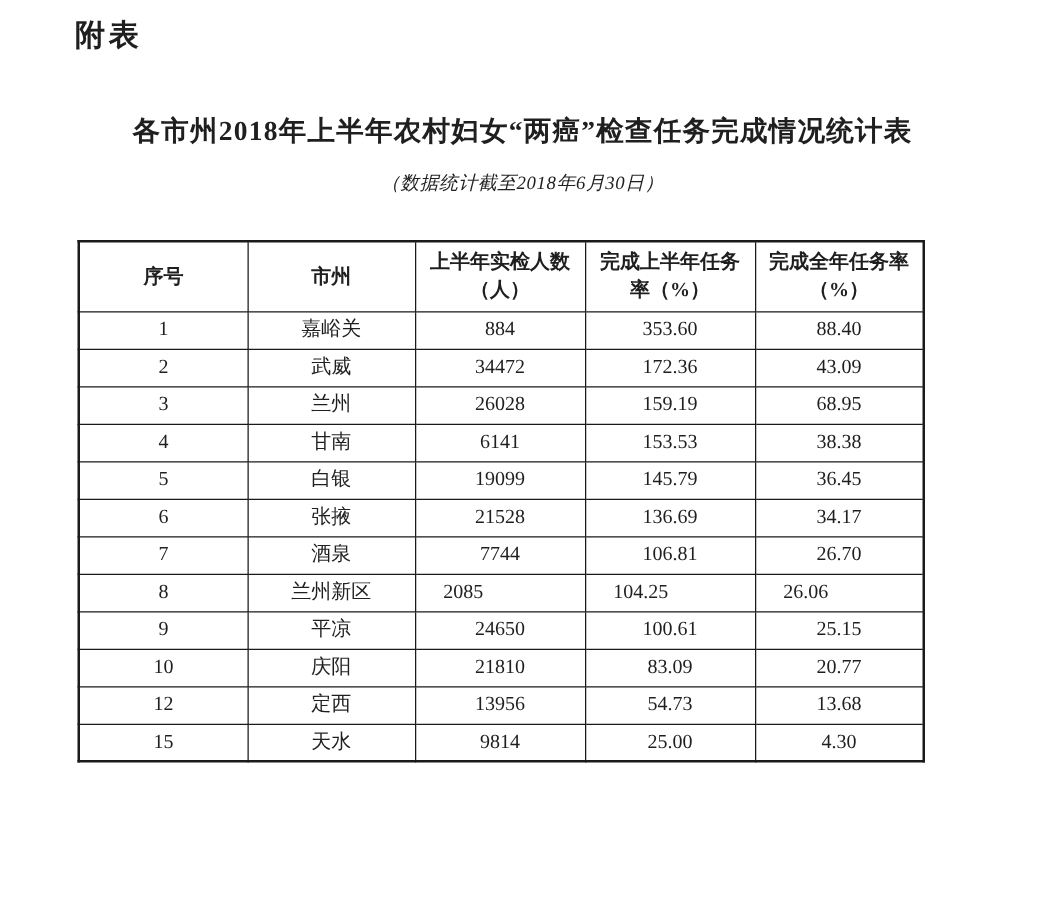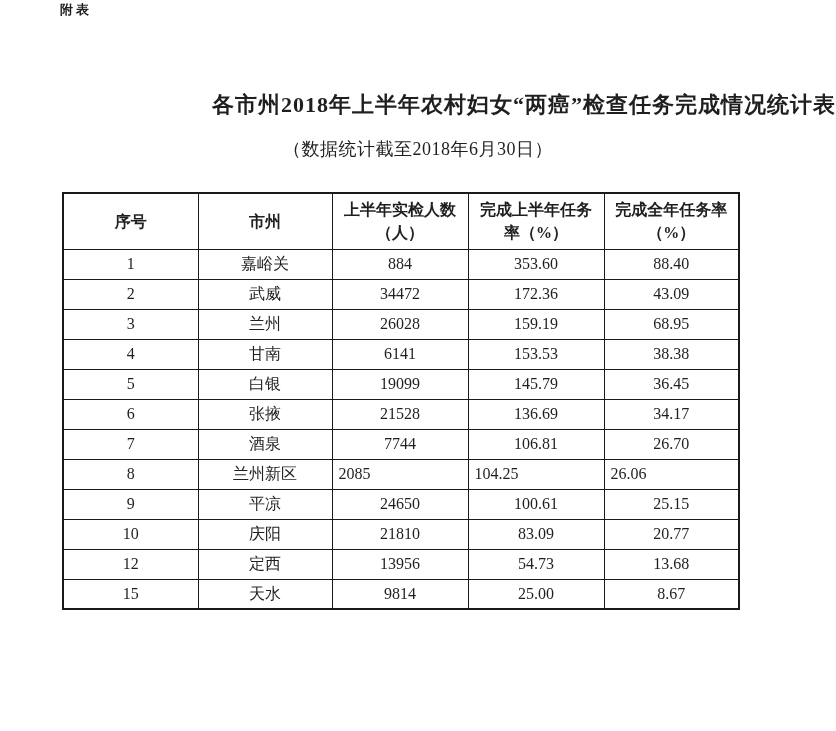--- a/index.html
+++ b/index.html
@@ -9,44 +9,45 @@
     width: 836px;
     height: 731px;
     background: #ffffff;
     font-family: "Liberation Serif", "DejaVu Serif", serif;
     color: #1f1f1f;
     overflow: hidden;
   }
   .page-label {
     position: absolute;
     left: 60px;
-    top: 1px;
-    font-size: 13px;
+    top: 12px;
+    font-size: 24px;
     font-weight: bold;
     letter-spacing: 3px;
     text-align: right;
   }
   .doc-title {
     position: absolute;
     top: 90px;
     left: 0;
     width: 100%;
-    text-align: right;
+    text-align: center;
     font-size: 22px;
     font-weight: bold;
     letter-spacing: 1px;
   }
   .doc-subtitle {
     position: absolute;
     top: 137px;
     left: 0;
     width: 100%;
     text-align: center;
-    font-size: 18px;
+    font-size: 15px;
     letter-spacing: 0.5px;
+    font-style: italic;
   }
   table.stats {
     position: absolute;
     left: 62px;
     top: 192px;
     width: 676px;
     table-layout: fixed;
     border-collapse: collapse;
     border: 2px solid #1a1a1a;
   }
@@ -63,21 +64,21 @@
     font-weight: bold;
     line-height: 23px;
     padding: 2px 4px;
   }
   table.stats td {
     height: 30px;
     line-height: 1;
   }
   table.stats td.align-left {
     text-align: left;
-    padding-left: 6px;
+    padding-left: 22px;
   }
   .hl { display: block; }
 </style>
 </head>
 <body>
 
 <div class="page">
 
   <div class="page-label">附表</div>
 
@@ -191,18 +192,18 @@
           <td>定西</td>
           <td>13956</td>
           <td>54.73</td>
           <td>13.68</td>
         </tr>
         <tr>
           <td>15</td>
           <td>天水</td>
           <td>9814</td>
           <td>25.00</td>
-          <td>8.67</td>
+          <td>4.30</td>
         </tr>
       </tbody>
   </table>
 
 </div>
 
 </body></html>

